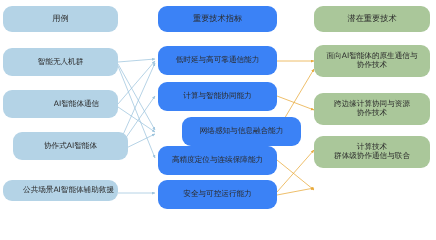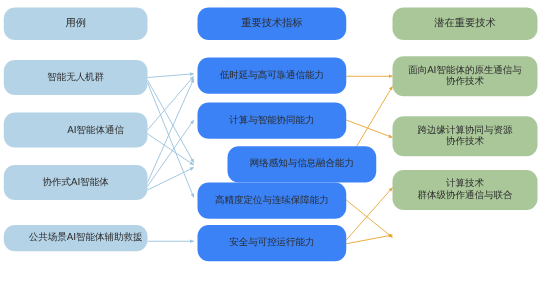--- a/index.html
+++ b/index.html
@@ -90,21 +90,21 @@
   <div class="node col-c header-node" style="left:314px;top:6px;   width:116px; height:26px;">
     <span>潜在重要技术</span>
   </div>
 
   <div class="node col-a item-node" style="left:3px; top:48px;  width:115px; height:28px;">
     <span>智能无人机群</span>
   </div>
   <div class="node col-a item-node" style="left:3px; top:90px;  width:115px; height:28px;padding-left:36px;">
     <span>AI智能体通信</span>
   </div>
-  <div class="node col-a item-node" style="left:3px; top:132px; width:115px; height:28px;">
+  <div class="node col-a item-node" style="left:13px; top:132px; width:115px; height:28px;">
     <span>协作式AI智能体</span>
   </div>
   <div class="node col-a item-node" style="left:3px; top:180px; width:115px; height:21px;justify-content:flex-end;">
     <span>公共场景AI智能体辅助救援</span>
   </div>
 
   <div class="node col-b item-node" style="left:158px; top:46px;  width:119px; height:29px;">
     <span>低时延与高可靠通信能力</span>
   </div>
   <div class="node col-b item-node" style="left:158px; top:82px;  width:119px; height:29px;">

